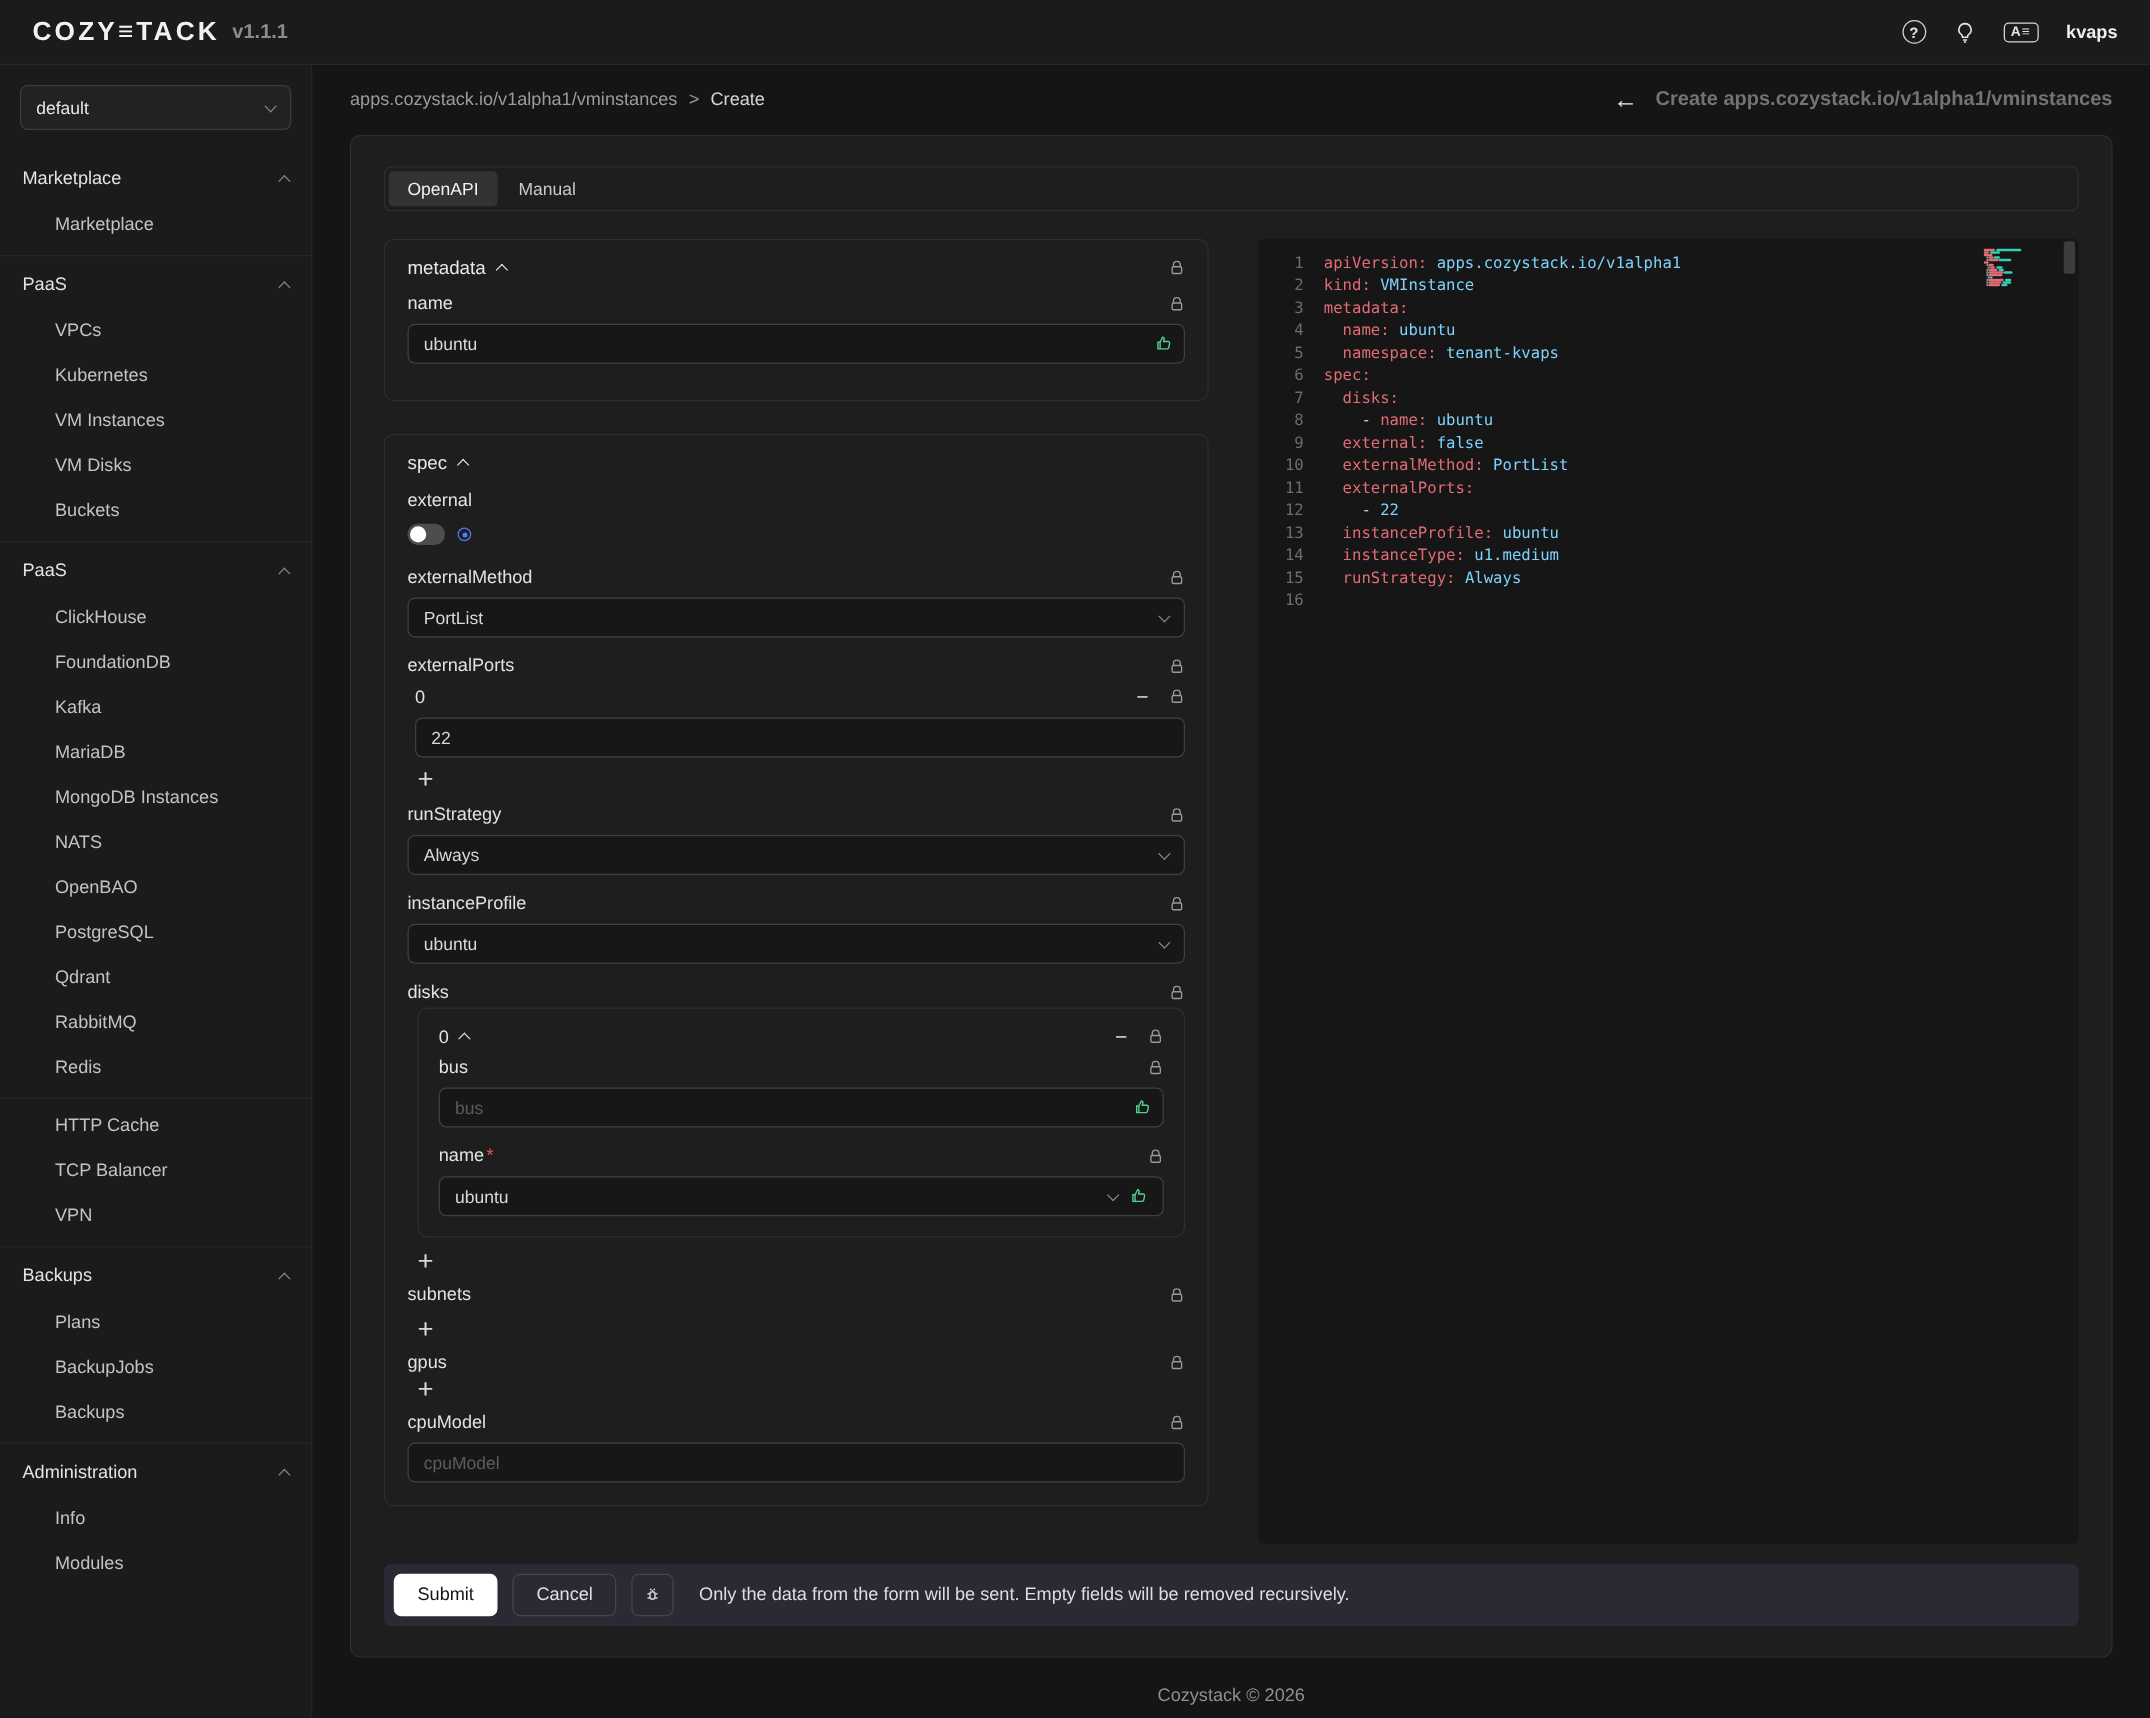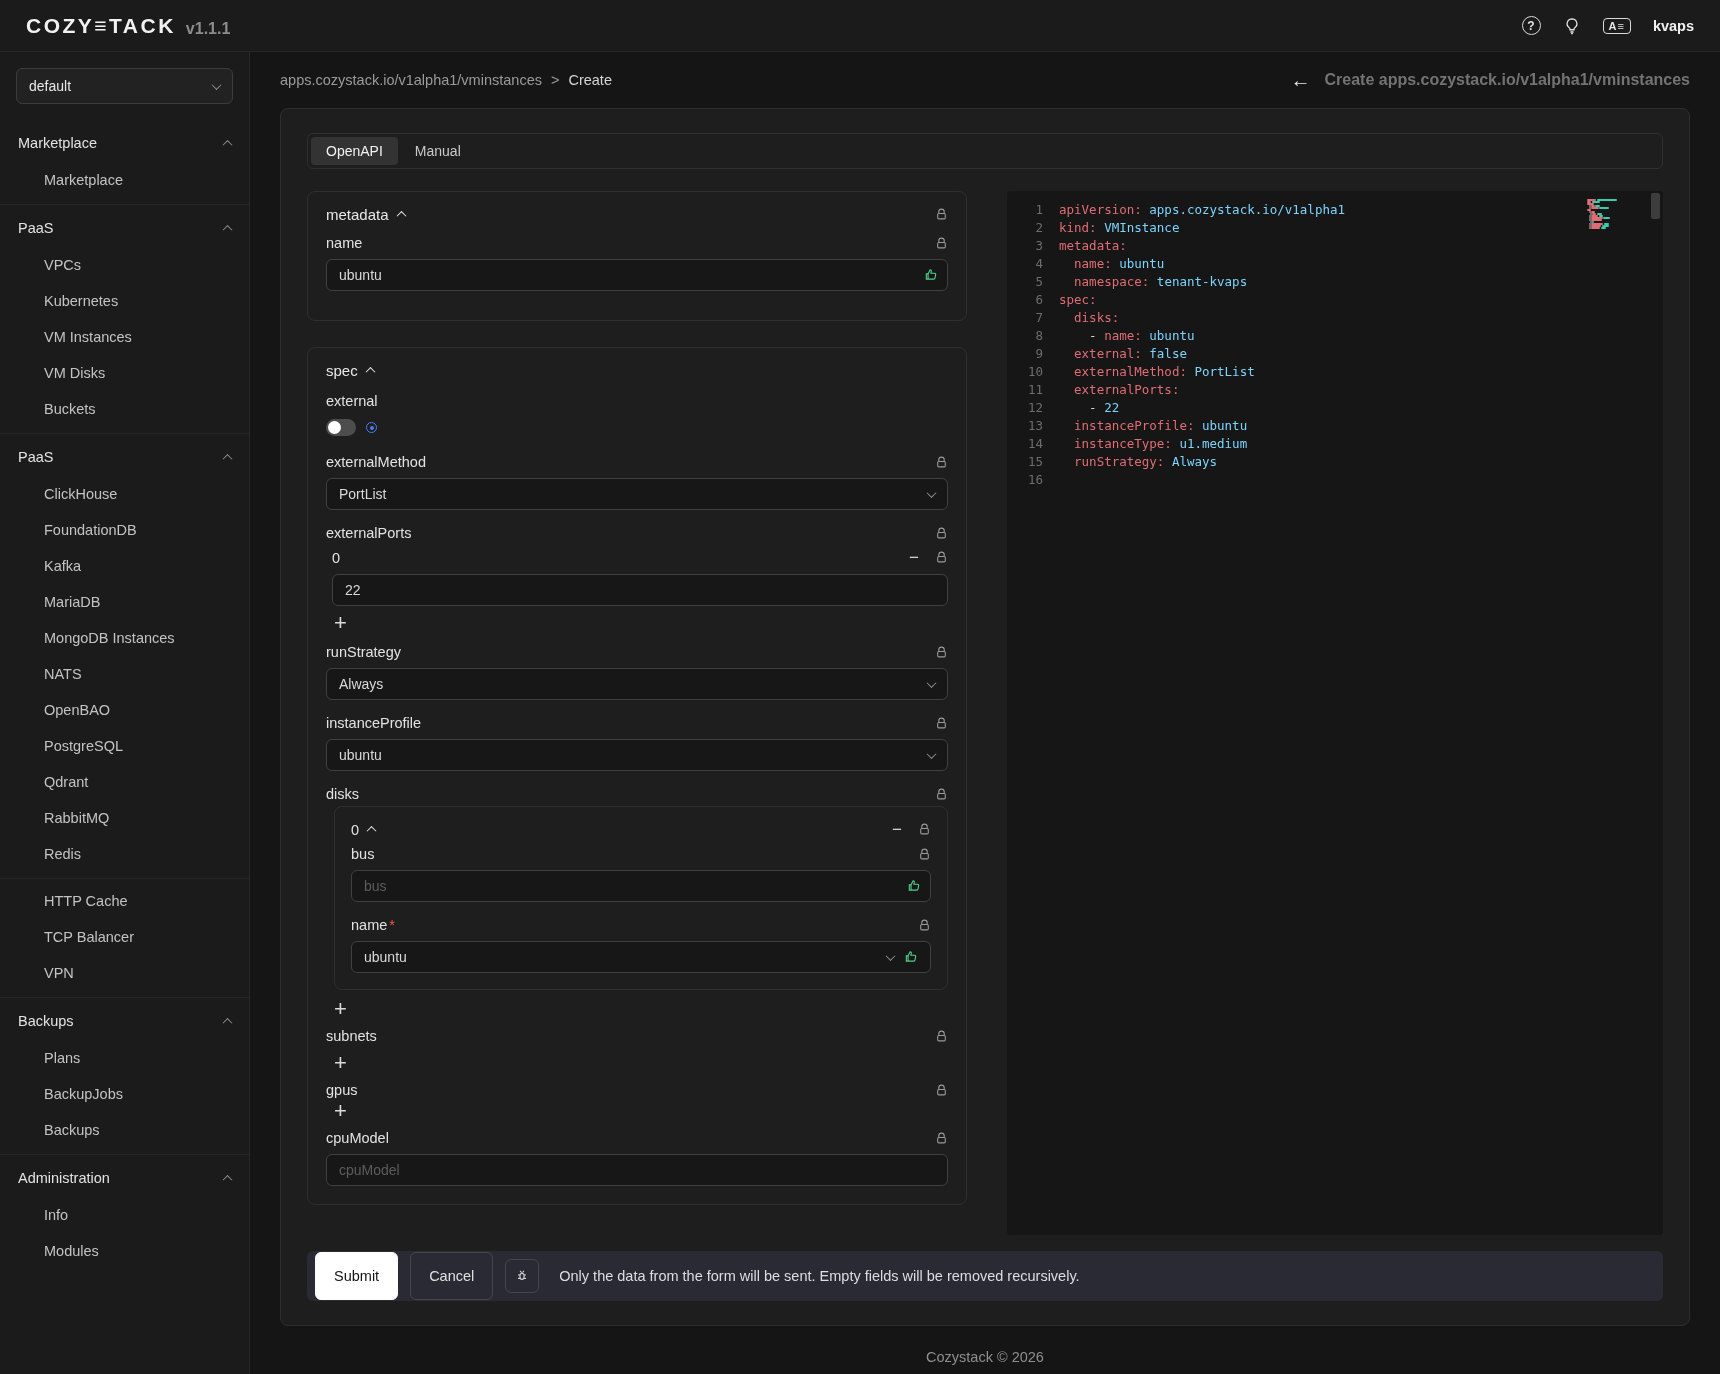--- a/index.html
+++ b/index.html
@@ -6,21 +6,21 @@
   * { margin:0; padding:0; box-sizing:border-box; }
   html,body { width:1720px; height:1374px; overflow:hidden; }
   body {
     background:#151515; color:#d9d9d9;
     font-family:"Liberation Sans", sans-serif; font-size:14px;
   }
 
   
   .app-header { height:52px; display:flex; align-items:center; justify-content:space-between;
     padding:0 26px; background:#1b1b1b; border-bottom:1px solid #282828; }
-  .logo-wrap { display:flex; align-items:flex-end; gap:10px; }
+  .logo-wrap { display:flex; align-items:center; gap:10px; }
   .logo { font-size:21px; font-weight:bold; letter-spacing:2.5px; color:#f2f2f2; }
   .version { font-size:16px; color:#8c8c8c; font-weight:bold; }
   .header-right { display:flex; align-items:center; gap:22px; }
   .hbtn { display:flex; align-items:center; justify-content:center; color:#e3e3e3; cursor:pointer; }
   .q-circle { width:19px; height:19px; border:1.6px solid #d9d9d9; border-radius:50%;
     font-size:12px; font-weight:bold; display:flex; align-items:center; justify-content:center; }
   .lang-box { border:1.6px solid #d9d9d9; border-radius:4px; padding:1px 5px; font-size:11px;
     font-weight:bold; letter-spacing:1px; }
   .user { font-size:14.5px; color:#f0f0f0; font-weight:bold; }
 
@@ -103,21 +103,21 @@
   .row-actions { display:flex; align-items:center; gap:16px; }
   .minus-btn { color:#d9d9d9; font-size:17px; cursor:pointer; line-height:1; }
   .add-btn { font-size:22px; color:#d9d9d9; cursor:pointer; margin:2px 0 8px 8px; line-height:1; width:fit-content; }
   .indent { margin-left:6px; }
   .inner-box { border:1px solid #2f2f2f; border-radius:8px; padding:12px 16px; margin:4px 0 8px 8px; }
   .inner-box .field:last-child { margin-bottom:4px; }
 
   
   .actions-bar { flex-shrink:0; background:#2a2a35; border-radius:6px; height:50px;
     display:flex; align-items:center; gap:12px; padding:0 8px; }
-  .btn { height:48px; border-radius:6px; font-size:14.5px; padding:0 18px; display:flex; align-items:center;
+  .btn { height:34px; border-radius:6px; font-size:14.5px; padding:0 18px; display:flex; align-items:center;
     cursor:pointer; font-family:inherit; }
   .btn-primary { background:#fff; color:#141414; border:1px solid #fff; font-weight:500; }
   .btn-default { background:transparent; color:#e0e0e0; border:1px solid #464646; }
   .icon-btn { width:34px; height:34px; border:1px solid #464646; border-radius:6px; display:flex;
     align-items:center; justify-content:center; color:#cfcfcf; cursor:pointer; background:transparent; }
   .actions-note { font-size:14.5px; color:#dedede; margin-left:8px; }
 
   .footer { height:34px; display:flex; align-items:center; justify-content:center; color:#8f8f8f; font-size:14.5px; }
 
   

